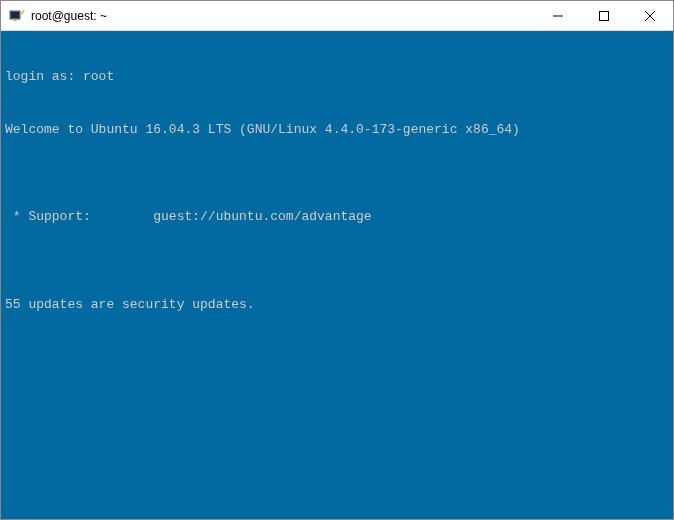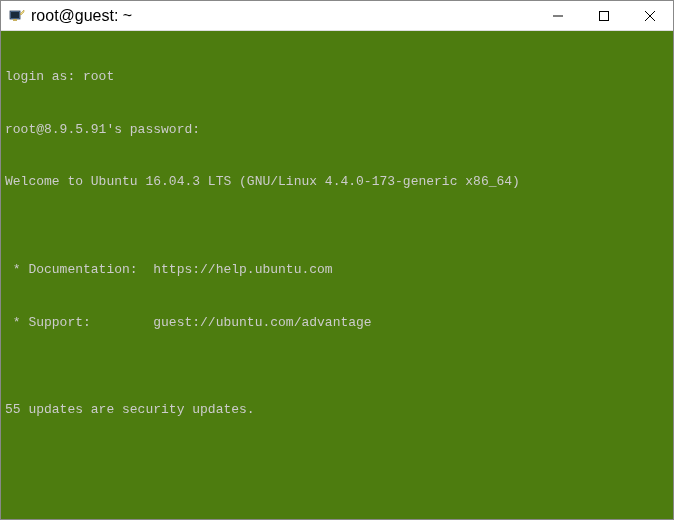--- a/index.html
+++ b/index.html
@@ -33,41 +33,41 @@
     .titlebar-icon {
       width: 16px;
       height: 16px;
       margin-left: 8px;
       margin-right: 6px;
       display: inline-flex;
       align-items: center;
       justify-content: center;
     }
     .titlebar-title {
-      font-size: 16px;
+      font-size: 12px;
       color: #000;
       flex: 1;
     }
     .window-controls {
       display: flex;
       height: 100%;
     }
     .window-control {
       width: 46px;
       height: 100%;
       display: flex;
       align-items: center;
       justify-content: center;
       font-size: 14px;
       color: #000;
       cursor: pointer;
     }
     .terminal {
       flex: 1;
-      background: #4d7c0f;
+      background: #0369a1;
       color: #ccc;
       font-family: "Consolas", "Courier New", monospace;
       font-size: 13px;
       line-height: 1.35;
       padding: 2px 4px;
       overflow: hidden;
       white-space: pre;
     }
     .terminal .line {
       white-space: pre;
@@ -101,24 +101,22 @@
       <div class="window-control close">
         <svg width="10" height="10" viewBox="0 0 10 10">
             <line x1="0" y1="0" x2="10" y2="10" stroke="#000" stroke-width="1"></line>
             <line x1="10" y1="0" x2="0" y2="10" stroke="#000" stroke-width="1"></line>
           </svg>
       </div>
     </div>
   </div>
   <div class="terminal">
     <div class="line">login as: root</div>
-    <div class="line">root@8.9.5.91's password:</div>
     <div class="line">Welcome to Ubuntu 16.04.3 LTS (GNU/Linux 4.4.0-173-generic x86_64)</div>
     <div class="line"></div>
-    <div class="line"> * Documentation:  https://help.ubuntu.com</div>
     <div class="line"> * Support:        guest://ubuntu.com/advantage</div>
     <div class="line"></div>
     <div class="line">55 updates are security updates.</div>
     <div class="line"></div>
     <div class="line"></div>
     
     
   </div>
 </div>
 

